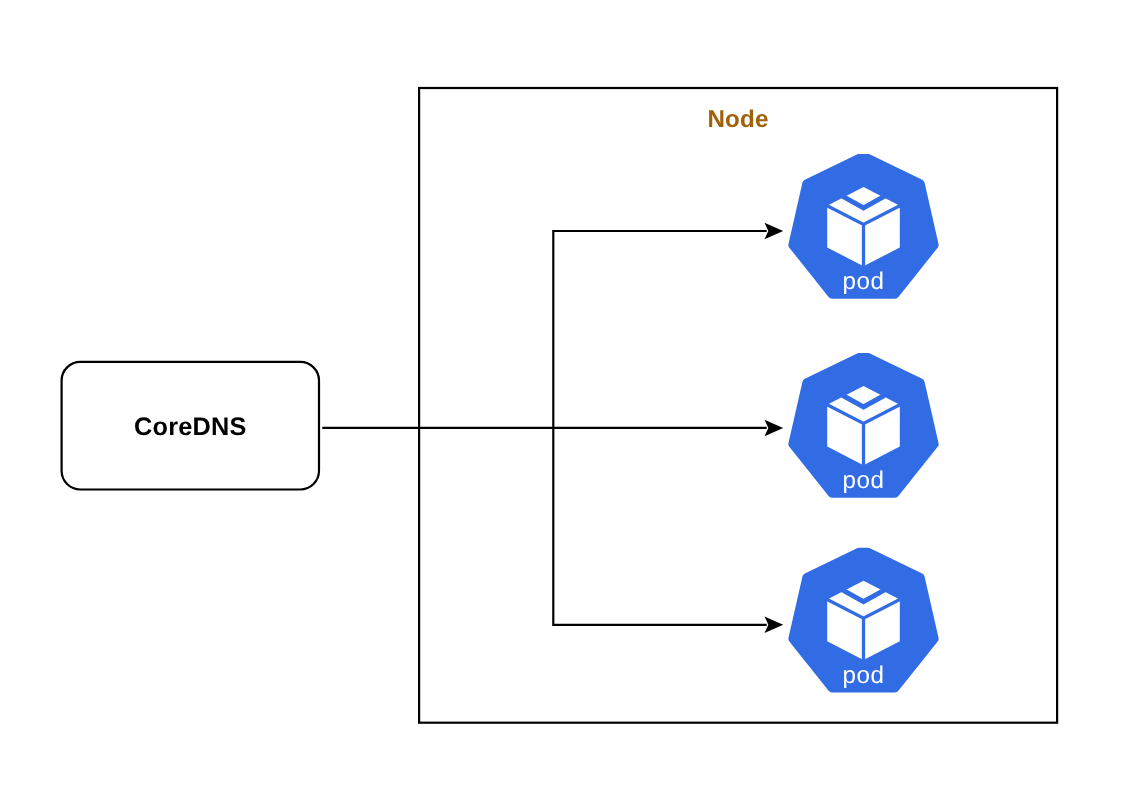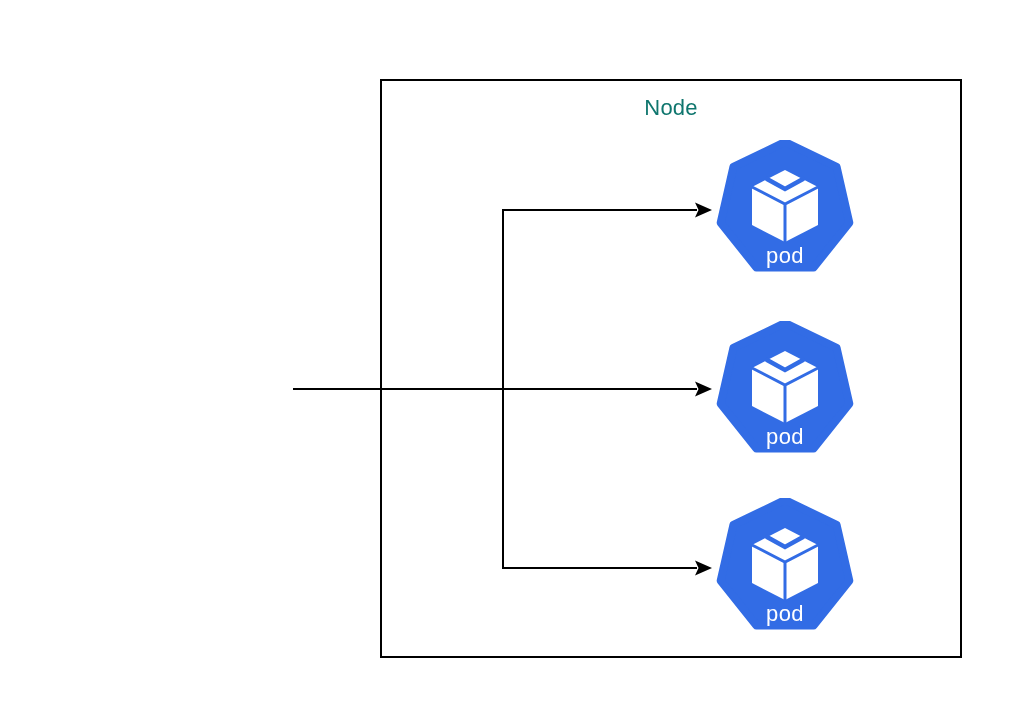--- a/index.html
+++ b/index.html
@@ -25,22 +25,22 @@
     border: 2px solid #000000;
     background: #ffffff;
   }
   .node-label {
     position: absolute;
     top: 14px;
     left: 0;
     width: 100%;
     text-align: center;
     font-size: 22px;
-    font-weight: normal;
-    color: #0f766e;
+    font-weight: bold;
+    color: #a16207;
     letter-spacing: 0.2px;
   }
   .coredns-box {
     position: absolute;
     left: 55px;
     top: 328px;
     width: 236px;
     height: 118px;
     box-sizing: border-box;
     border: 2.5px solid #000000;
@@ -117,20 +117,23 @@
   </div>
 
   <svg class="connectors" width="1030" height="720" viewBox="0 0 1030 720">
     <path class="wire" d="M293,389 L697,389"></path>
     <path class="wire" d="M697,210 L503,210 L503,568 L697,568"></path>
     <polygon class="head" points="712,210 695,202.5 698.5,210 695,217.5"></polygon>
     <polygon class="head" points="712,389 695,381.5 698.5,389 695,396.5"></polygon>
     <polygon class="head" points="712,568 695,560.5 698.5,568 695,575.5"></polygon>
   </svg>
 
+  <div class="coredns-box">
+    <span class="coredns-label">CoreDNS</span>
+  </div>
 
   <svg class="pod" style="left:715px; top:140px;" width="140" height="140" viewBox="0 0 140 140">
     <polygon class="hept" points="70,2 121.6,26.9 134.3,82.7 98.6,127.5 41.4,127.5 5.7,82.7 18.4,26.9"></polygon>
     <polygon class="face" points="70,30 103,47 70,64 37,47"></polygon>
     <polygon class="face" points="37,47 70,64 70,102 37,85"></polygon>
     <polygon class="face" points="70,64 103,47 103,85 70,102"></polygon>
     <path class="edge" d="M37,47 L70,64 L103,47 M70,64 L70,102"></path>
     <path class="cut" d="M52,39 L70,49 L88,39"></path>
     <text class="pod-label" x="70" y="123">pod</text>
   </svg>

